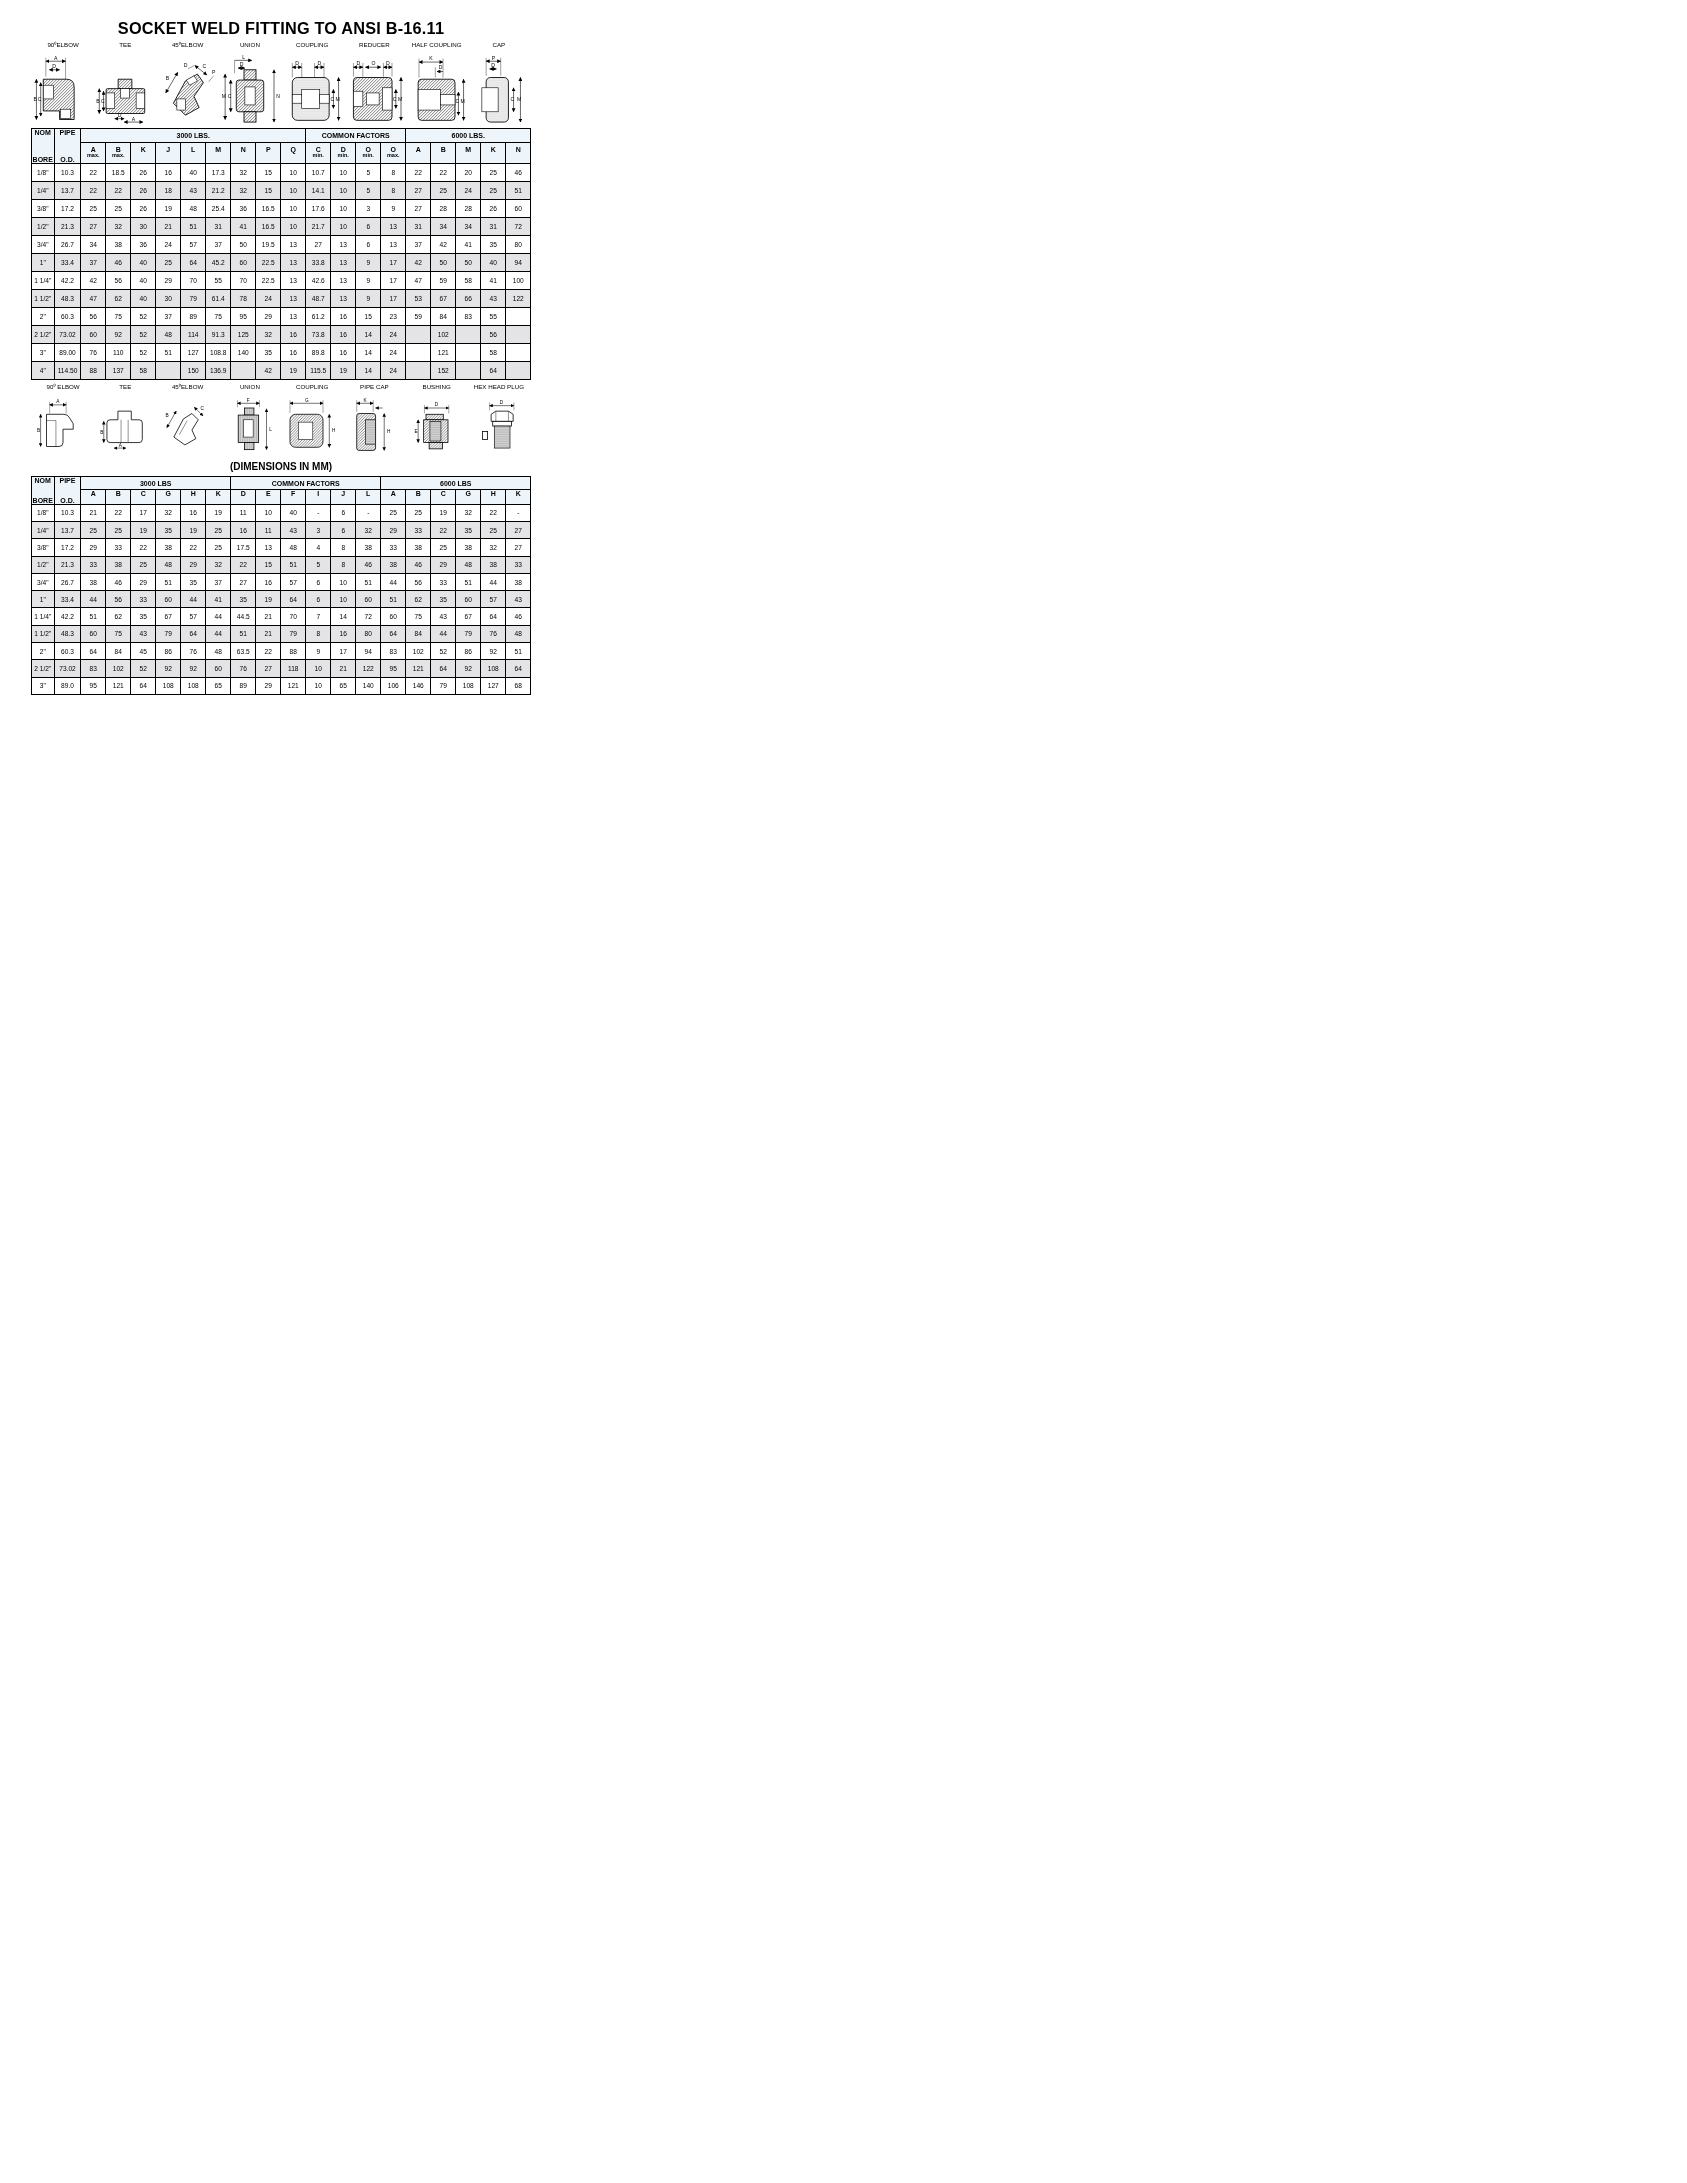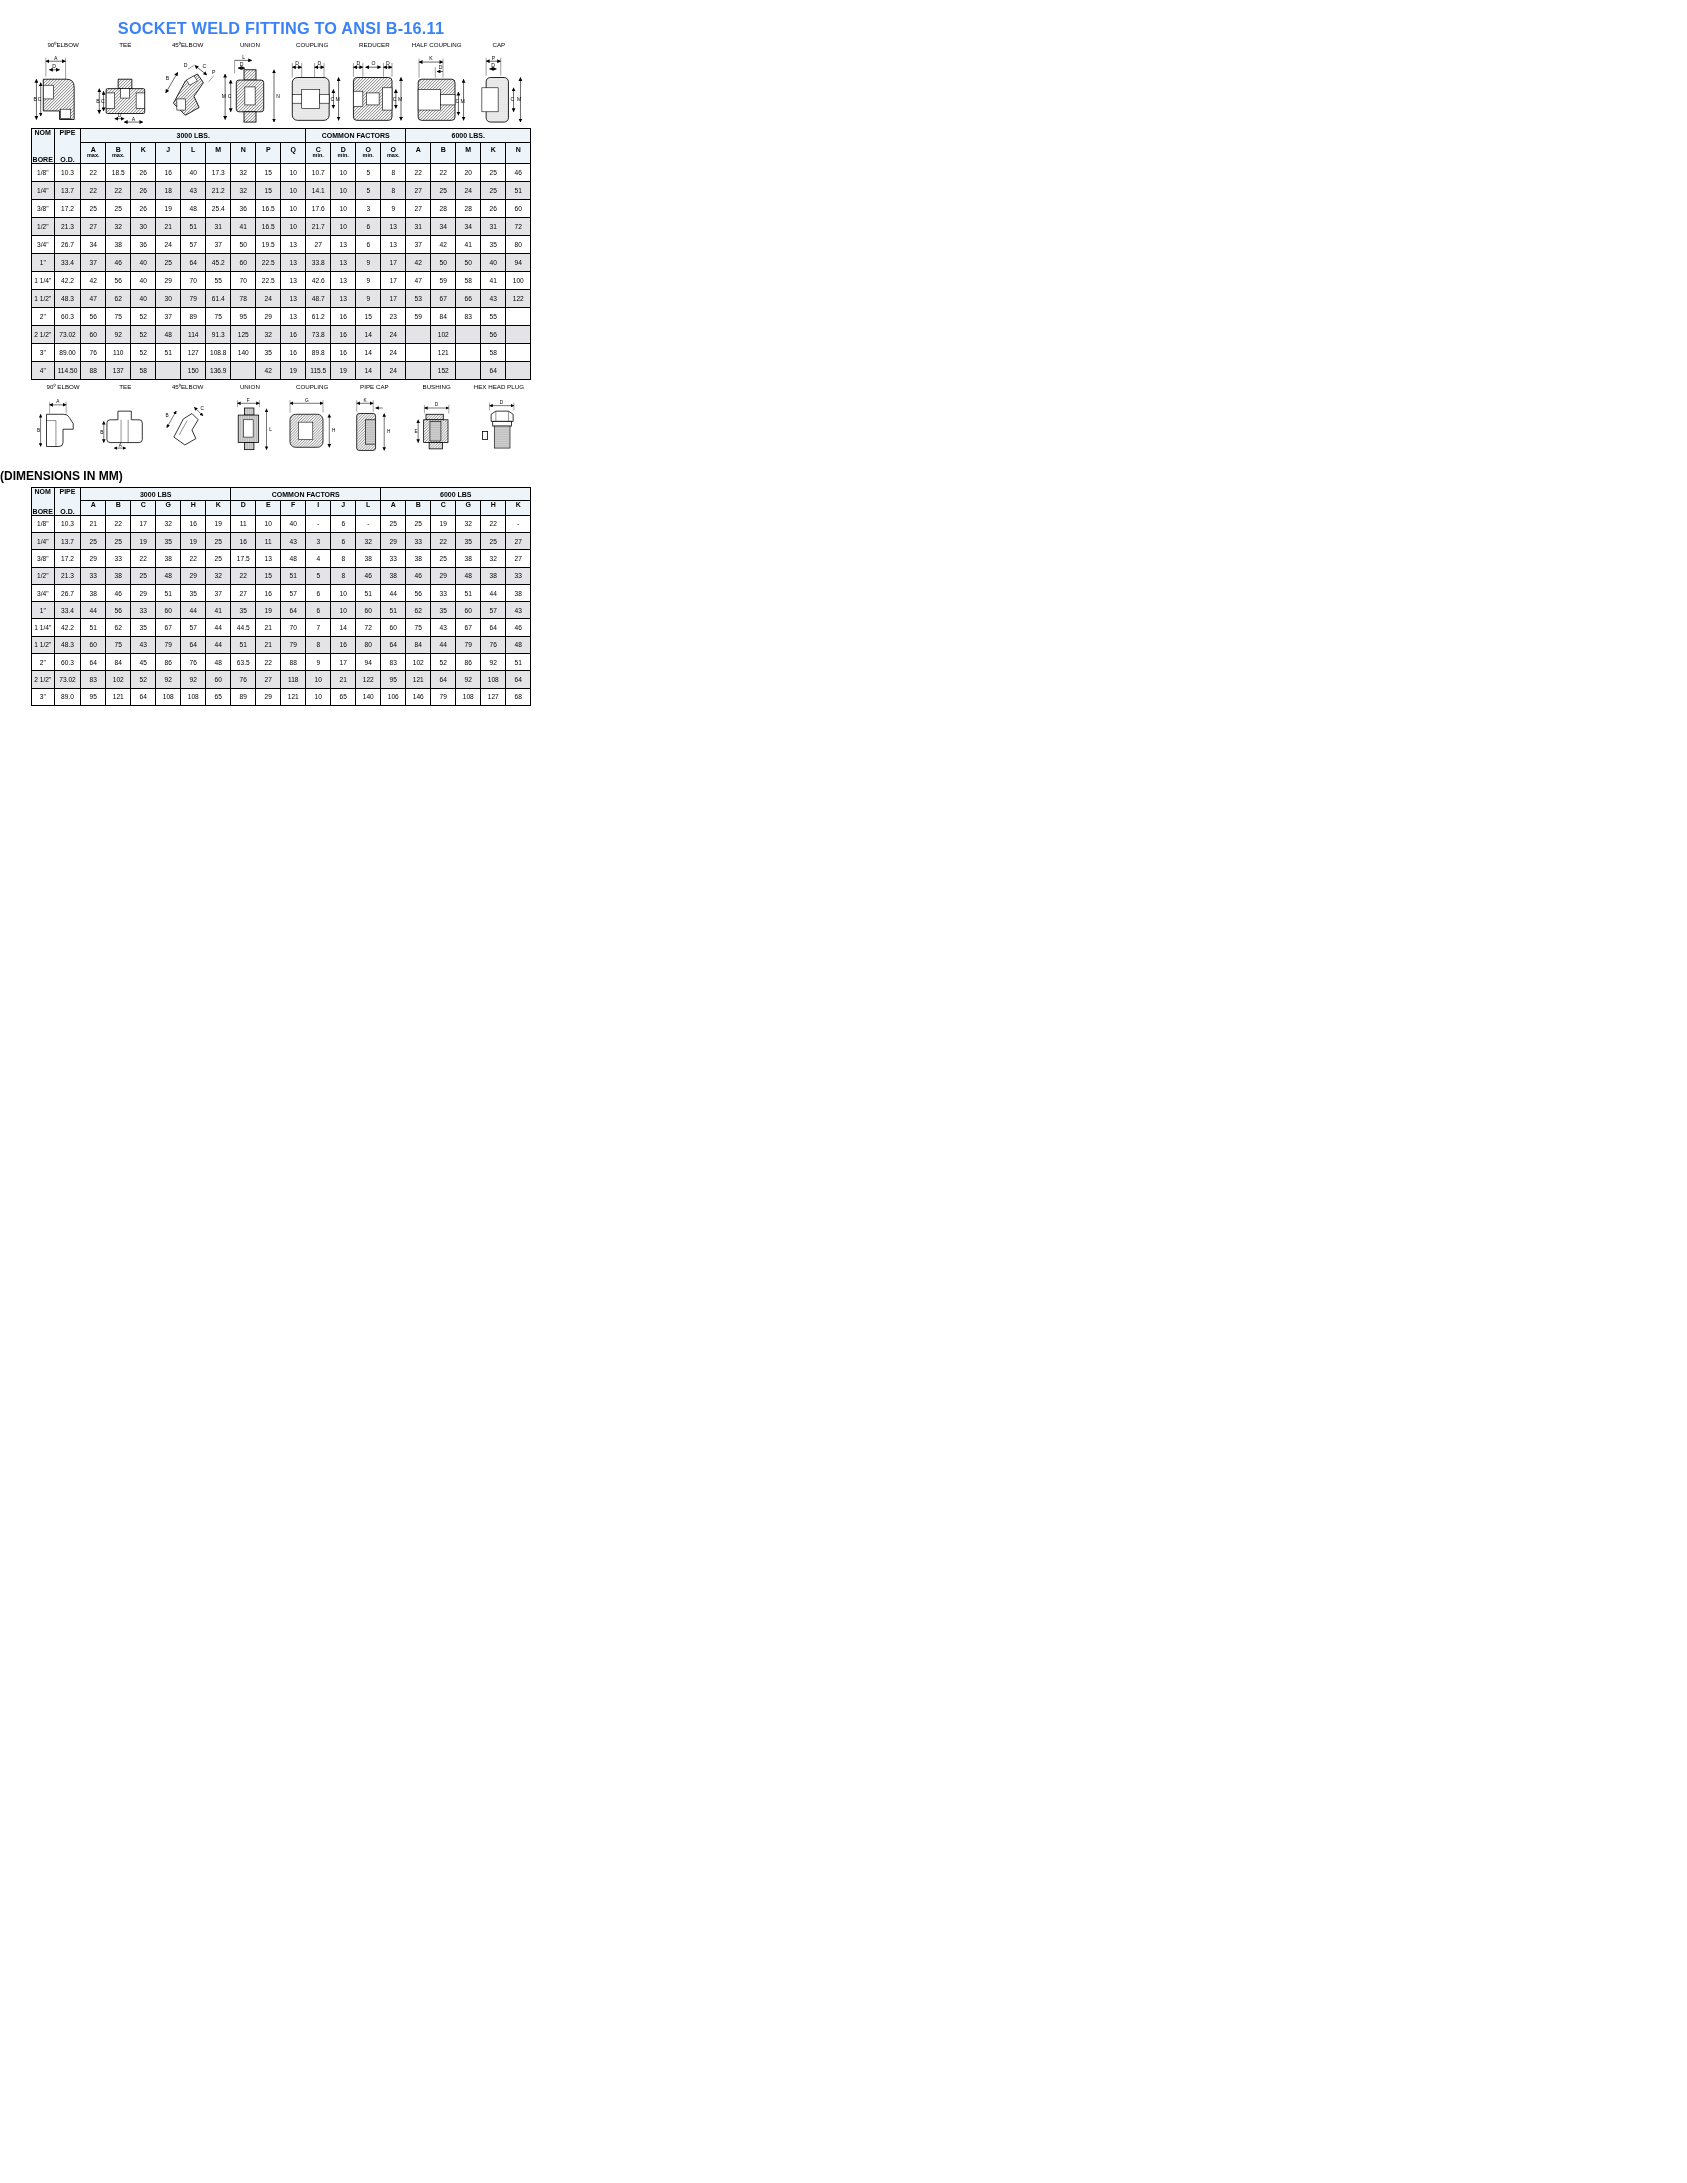--- a/index.html
+++ b/index.html
@@ -1,22 +1,22 @@
 <!DOCTYPE html>
 <html style="font-size:7px"><head>
 <meta charset="utf-8">
 <style>
   html,body {margin:0; padding:0; background:#fff;}
   body {width:562px; font-family:"Liberation Sans", sans-serif; color:#000;}
   .page {position:relative; width:562px; height:728px; overflow:hidden; background:#fff;}
 
-  .title1 {text-align:center; color:#3b82f6; font-weight:bold; font-size:16.3px; padding-top:18.5px; letter-spacing:0.2px;}
+  .title1 {text-align:center; color:#000000; font-weight:bold; font-size:16.3px; padding-top:18.5px; letter-spacing:0.2px;}
   .title2 {text-align:center; color:#3c3f99; font-weight:bold; font-size:14.6px; margin-top:7px; line-height:1.35;}
   .title2 .hyph {color:#f7941d;}
-  .dim-note {text-align:left; font-weight:bold; font-size:12px; margin-top:17px;}
+  .dim-note {text-align:center; font-weight:bold; font-size:10px; margin-top:9px;}
 
   .diagram-row {width:498px; margin:1.8px auto 0; display:flex;}
   .dcell {flex:1; display:flex; flex-direction:column; align-items:center;}
   .dlabel {font-size:6.2px; min-height:14px; display:flex; align-items:flex-start; justify-content:center; text-align:center; line-height:1.15; padding-top:1.8px;}
 
   table {border-collapse:collapse; table-layout:fixed; width:495px; margin:3.5px auto 0; border:1.3px solid #000;}
   th,td {border:0.4px solid #000; text-align:center; vertical-align:middle; padding:0; overflow:hidden;}
   thead th {background:#edf4fa; font-weight:bold; font-size:7px;}
   thead tr.sub th {border-bottom:1.3px solid #000;}
   tbody tr {border-top:1.3px solid #000;}

